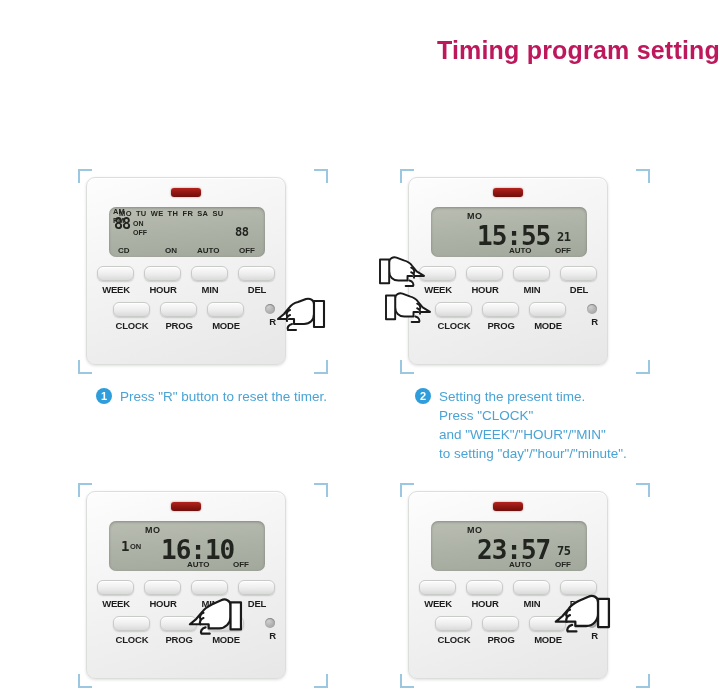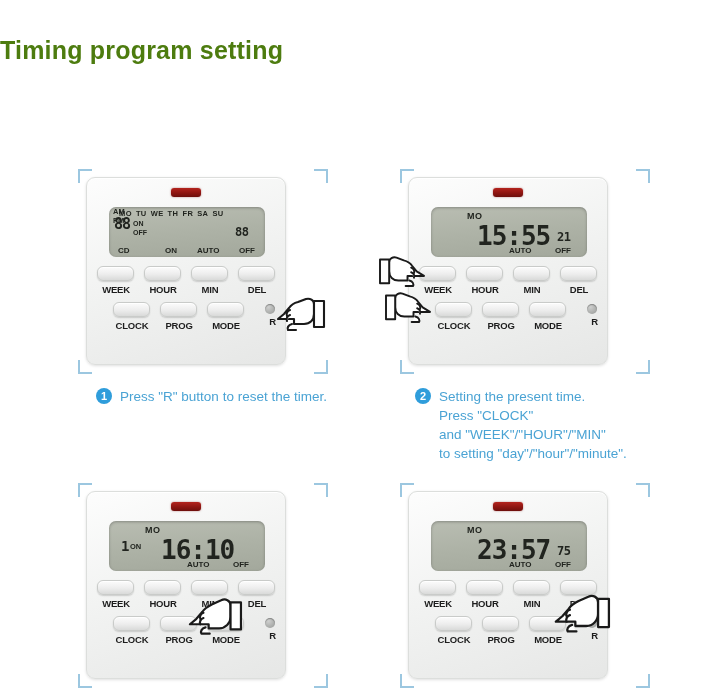--- a/index.html
+++ b/index.html
@@ -4,24 +4,24 @@
 <style>
   * { box-sizing: border-box; margin: 0; padding: 0; }
   body {
     width: 720px; height: 699px;
     background: #ffffff;
     font-family: "Liberation Sans", sans-serif;
     overflow: hidden;
     position: relative;
   }
   .page-title {
-    text-align: left;
+    text-align: right;
     font-size: 25px;
     font-weight: bold;
-    color: #4d7c0f;
+    color: #be185d;
     letter-spacing: 0.2px;
     padding-top: 36px;
   }
   .grid {
     position: relative;
     width: 720px;
     height: 600px;
     padding-left: 36px;
   }
   .cell { position: absolute; }

